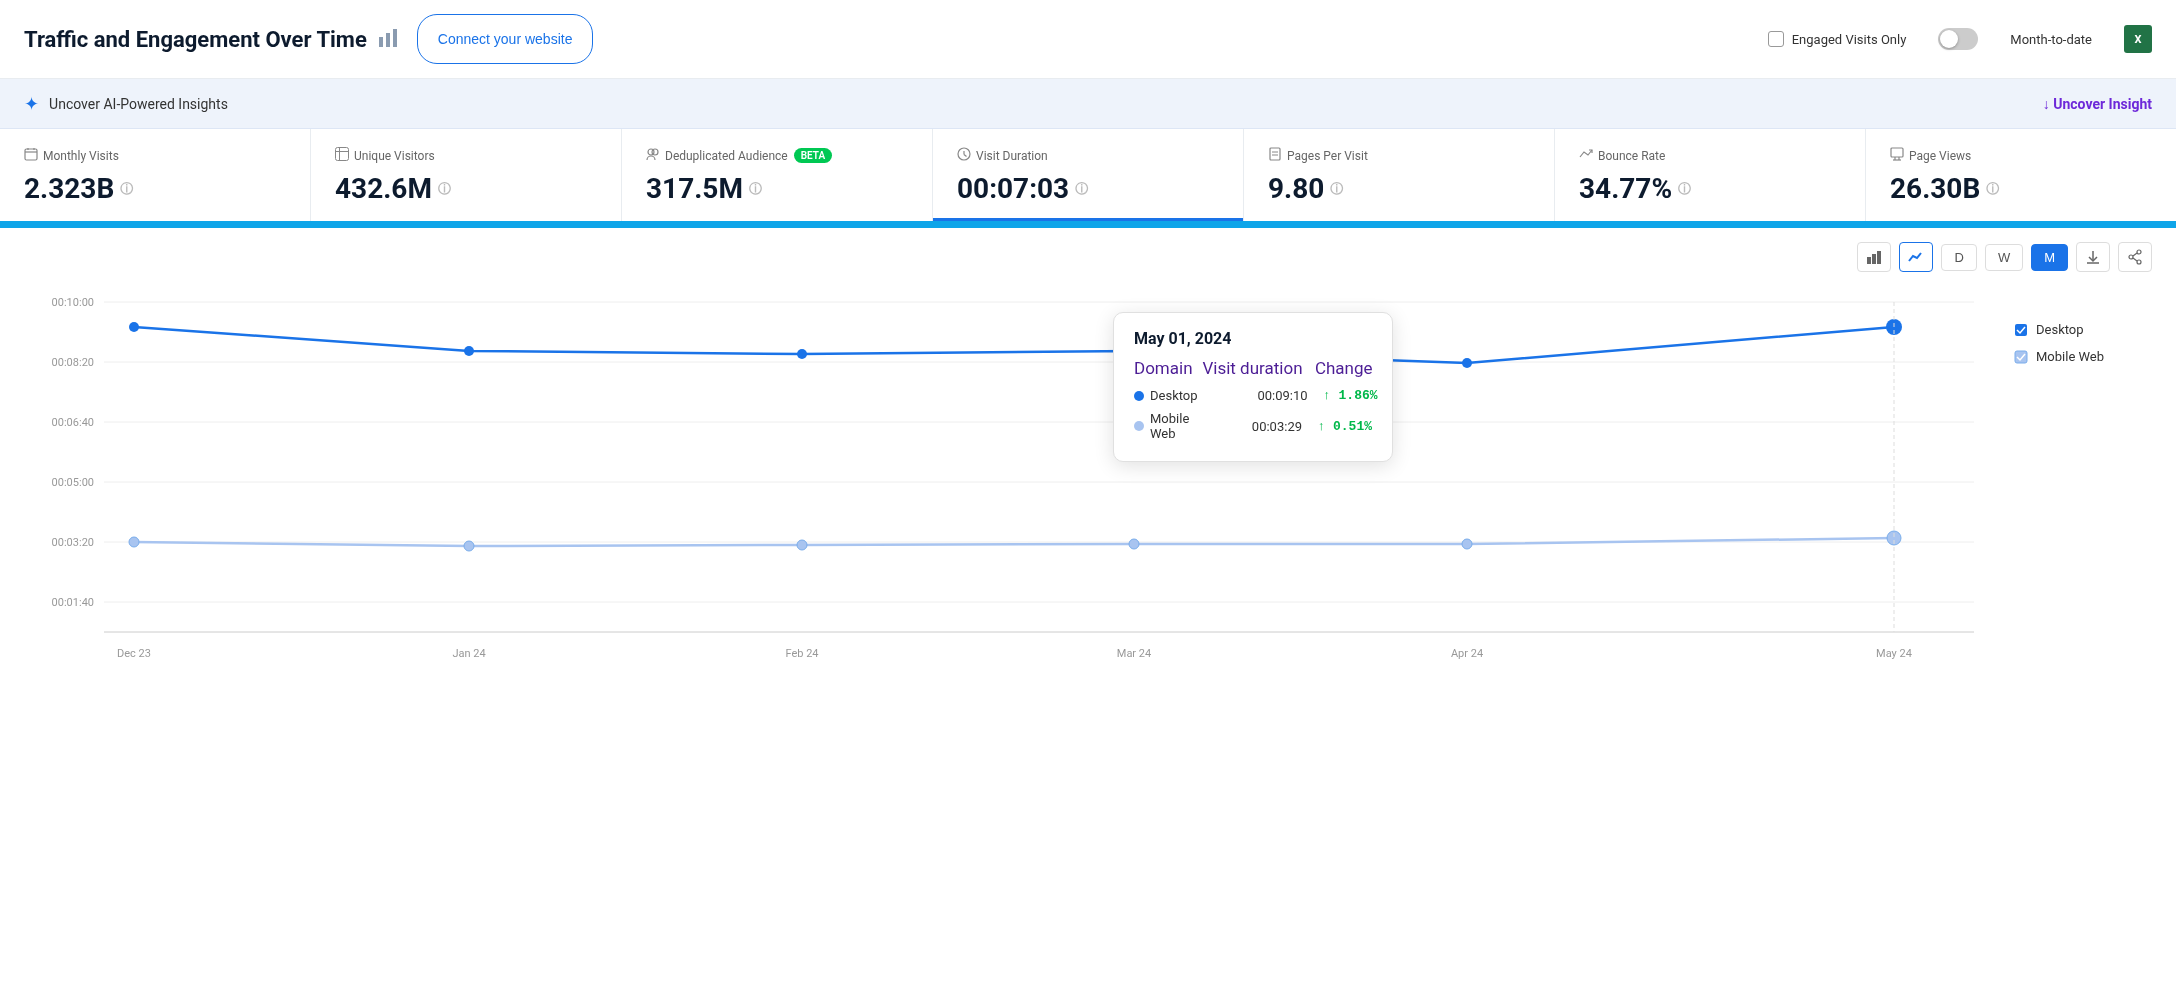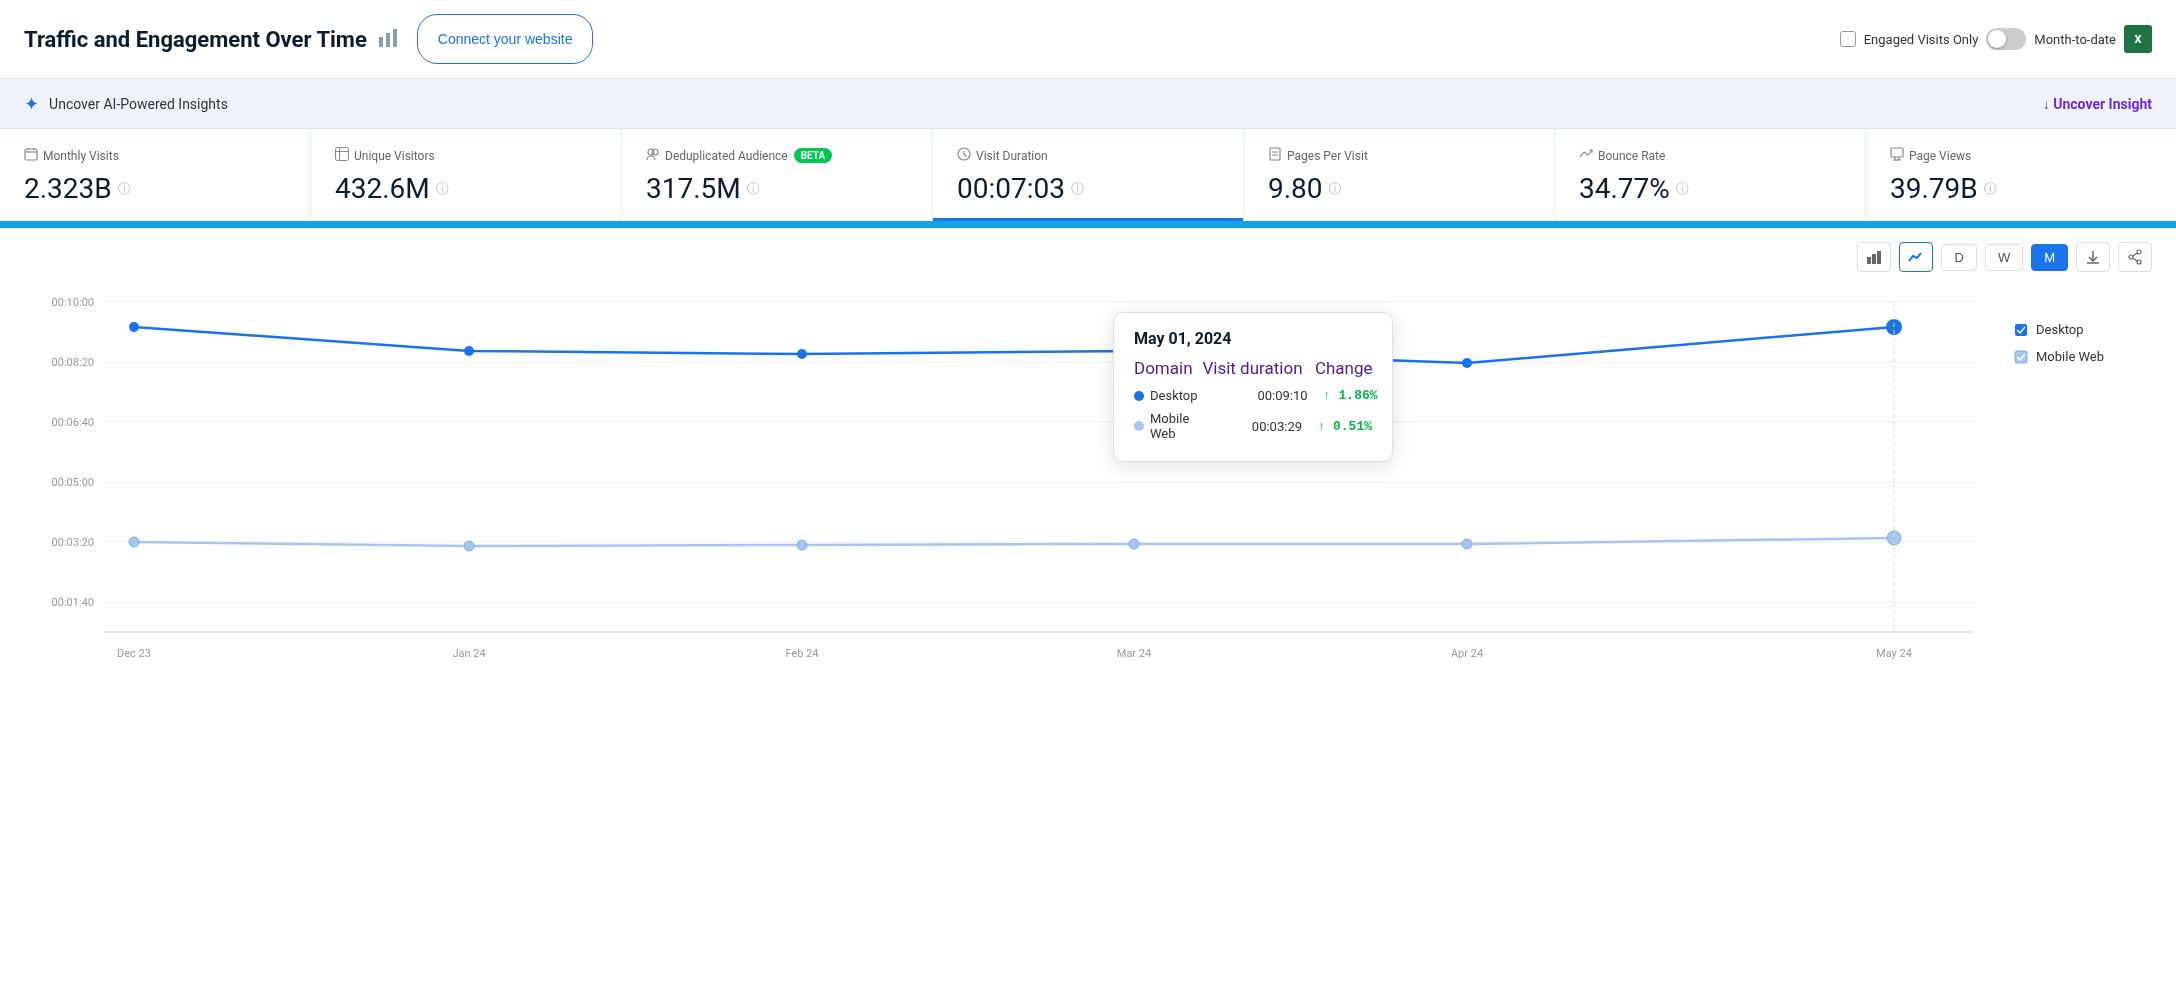--- a/index.html
+++ b/index.html
@@ -5,41 +5,41 @@
     * { box-sizing: border-box; margin: 0; padding: 0; }
     body { font-family: -apple-system, BlinkMacSystemFont, 'Segoe UI', Roboto, sans-serif; background: #fff; color: #1a1a2e; font-size: 14px; }
 
     .page-wrapper { width: 2176px; min-height: 1004px; background: #fff; overflow: hidden; }
 
     
     .header { display: flex; align-items: center; padding: 14px 24px; border-bottom: 1px solid #e8ecf0; }
     .header-title { font-size: 22px; font-weight: 700; color: #0d1b2e; flex: 0 0 auto; }
     .header-icon { margin-left: 10px; color: #8a9bb0; flex: 0 0 auto; }
     .connect-btn { margin-left: 18px; border: 1.5px solid #1a73e8; color: #1a73e8; background: #fff; border-radius: 20px; padding: 16px 20px; font-size: 14px; font-weight: 500; cursor: pointer; flex: 0 0 auto; }
-    .header-right { margin-left: auto; display: flex; align-items: center; gap: 8px; justify-content: flex-end; }
+    .header-right { margin-left: auto; display: flex; align-items: center; gap: 32px; justify-content: flex-end; }
     .engaged-visits { display: flex; align-items: center; gap: 8px; font-size: 13px; color: #333; }
     .checkbox-rect { width: 16px; height: 16px; border: 1.5px solid #999; background: #fff; border-radius: 3px; }
     .toggle-track { width: 40px; height: 22px; background: #ccc; border-radius: 11px; position: relative; cursor: pointer; }
     .toggle-thumb { width: 18px; height: 18px; background: #fff; border-radius: 50%; position: absolute; top: 2px; left: 2px; box-shadow: 0 1px 3px rgba(0,0,0,0.3); }
     .period-label { font-size: 13px; color: #333; }
     .excel-icon { width: 28px; height: 28px; background: #217346; color: #fff; display: flex; align-items: center; justify-content: center; font-size: 11px; font-weight: 700; border-radius: 3px; cursor: pointer; }
 
     
     .ai-banner { background: #eef3fb; display: flex; align-items: center; padding: 14px 24px; border-bottom: 1px solid #dde6f5; }
     .ai-icon { font-size: 18px; margin-right: 10px; color: #1a73e8; }
     .ai-text { font-size: 14px; color: #333; }
     .ai-link { margin-left: auto; color: #6d28d9; font-size: 14px; font-weight: 700; cursor: pointer; text-decoration: none; }
 
     
     .metrics-row { display: flex; border-bottom: 7px solid #0ea5e9; }
     .metric-card { flex: 1; padding: 18px 24px 16px; border-right: 1px solid #e8ecf0; position: relative; }
     .metric-card:last-child { border-right: none; }
     .metric-card.active::after { content: ''; position: absolute; bottom: 0; left: 0; right: 0; height: 3px; background: #1a73e8; }
     .metric-label { font-size: 12px; color: #666; display: flex; align-items: center; gap: 5px; margin-bottom: 8px; }
-    .metric-value { font-size: 28px; font-weight: 400; color: #0d1b2e; display: flex; align-items: center; gap: 6px; }
+    .metric-value { font-size: 28px; font-weight: 700; color: #0d1b2e; display: flex; align-items: center; gap: 6px; }
     .metric-info { font-size: 13px; color: #bbb; cursor: pointer; }
     .beta-badge { background: #00c853; color: #fff; font-size: 10px; font-weight: 600; padding: 2px 7px; border-radius: 10px; margin-left: 6px; }
     .metric-label-wrap { display: flex; align-items: center; }
 
     
     .chart-section { padding: 14px 24px; position: relative; }
     .chart-controls { display: flex; justify-content: flex-end; align-items: center; gap: 8px; margin-bottom: 10px; }
     .chart-type-btn { width: 34px; height: 30px; border: 1px solid #ddd; background: #fff; border-radius: 4px; cursor: pointer; display: flex; align-items: center; justify-content: center; color: #666; }
     .chart-type-btn.active { border-color: #1a73e8; color: #1a73e8; }
     .period-btn { padding: 5px 12px; border: 1px solid #ddd; background: #fff; border-radius: 4px; cursor: pointer; font-size: 13px; color: #555; }
@@ -226,21 +226,21 @@
           <svg width="14" height="14" viewBox="0 0 14 14" fill="none">
               <rect x="1" y="1" width="12" height="9" rx="1" stroke="#888" stroke-width="1.2" fill="none"></rect>
               <line x1="5" y1="10" x2="5" y2="13" stroke="#888" stroke-width="1.2"></line>
               <line x1="9" y1="10" x2="9" y2="13" stroke="#888" stroke-width="1.2"></line>
               <line x1="3" y1="13" x2="11" y2="13" stroke="#888" stroke-width="1.2"></line>
             </svg>
         </span>
         <span>Page Views</span>
       </div>
       <div class="metric-value">
-        <span>39.79B</span>
+        <span>26.30B</span>
         <span class="metric-info">ⓘ</span>
       </div>
     </div>
 
   </div>
 
   <div class="chart-section">
     <div class="chart-controls">
       <button class="chart-type-btn">
         <svg width="16" height="16" viewBox="0 0 16 16">

